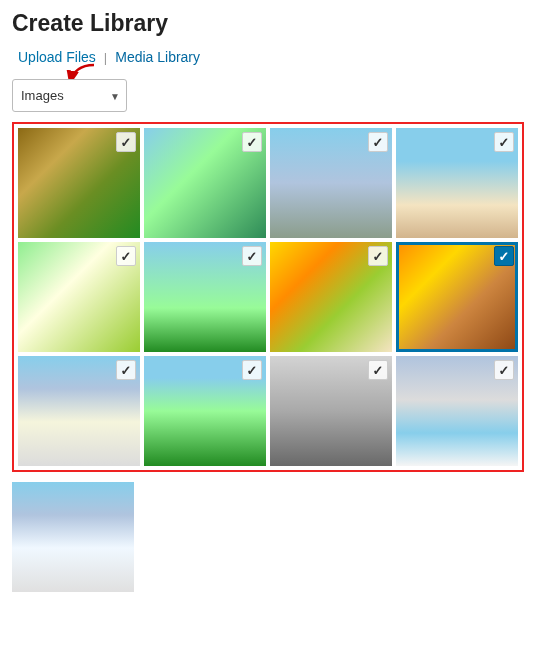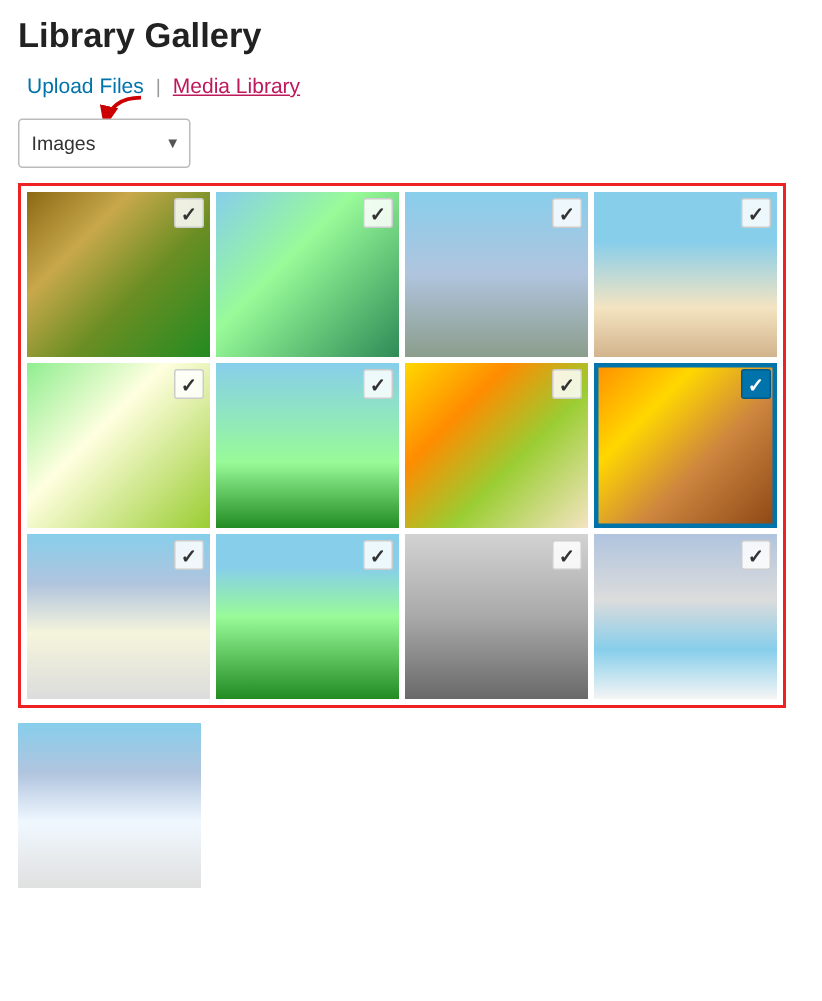--- a/index.html
+++ b/index.html
@@ -25,22 +25,21 @@
     }
     .tab {
       font-size: 14px;
       cursor: pointer;
       padding: 4px 6px;
       text-decoration: none;
       color: #0073aa;
       text-align: center;
     }
     .tab.active {
-      color: #be185d;
-      text-decoration: underline;
+      color: #0369a1;
     }
     .tab-separator {
       color: #999;
       font-size: 13px;
       margin: 0 2px;
     }
     .arrow-indicator {
       position: absolute;
       left: 52px;
       top: 16px;
@@ -157,21 +156,21 @@
     .img-greenfield { background: linear-gradient(180deg, #87CEEB 20%, #98FB98 50%, #228B22 100%); }
     .img-bench { background: linear-gradient(180deg, #D3D3D3 0%, #A9A9A9 50%, #696969 100%); }
     .img-yoga2 { background: linear-gradient(180deg, #B0C4DE 0%, #DCDCDC 40%, #87CEEB 70%, #F5F5F5 100%); }
     .img-woman-arms { background: linear-gradient(180deg, #87CEEB 0%, #B0C4DE 30%, #F0F8FF 60%, #E0E0E0 100%); }
   </style>
 </head>
 <body>
 
 
 
-<h1>Library Gallery</h1>
+<h1>Create Library</h1>
 
 <div class="tabs">
   <a class="tab">Upload Files</a>
   <span class="tab-separator">|</span>
   <a class="tab active">Media Library</a>
   <div class="arrow-indicator">
     <svg viewBox="0 0 36 28" xmlns="http://www.w3.org/2000/svg">
       <defs>
         <marker id="arrowhead" markerWidth="6" markerHeight="5" refX="5" refY="2.5" orient="auto">
           <polygon points="0 0, 6 2.5, 0 5" fill="#cc0000"></polygon>

